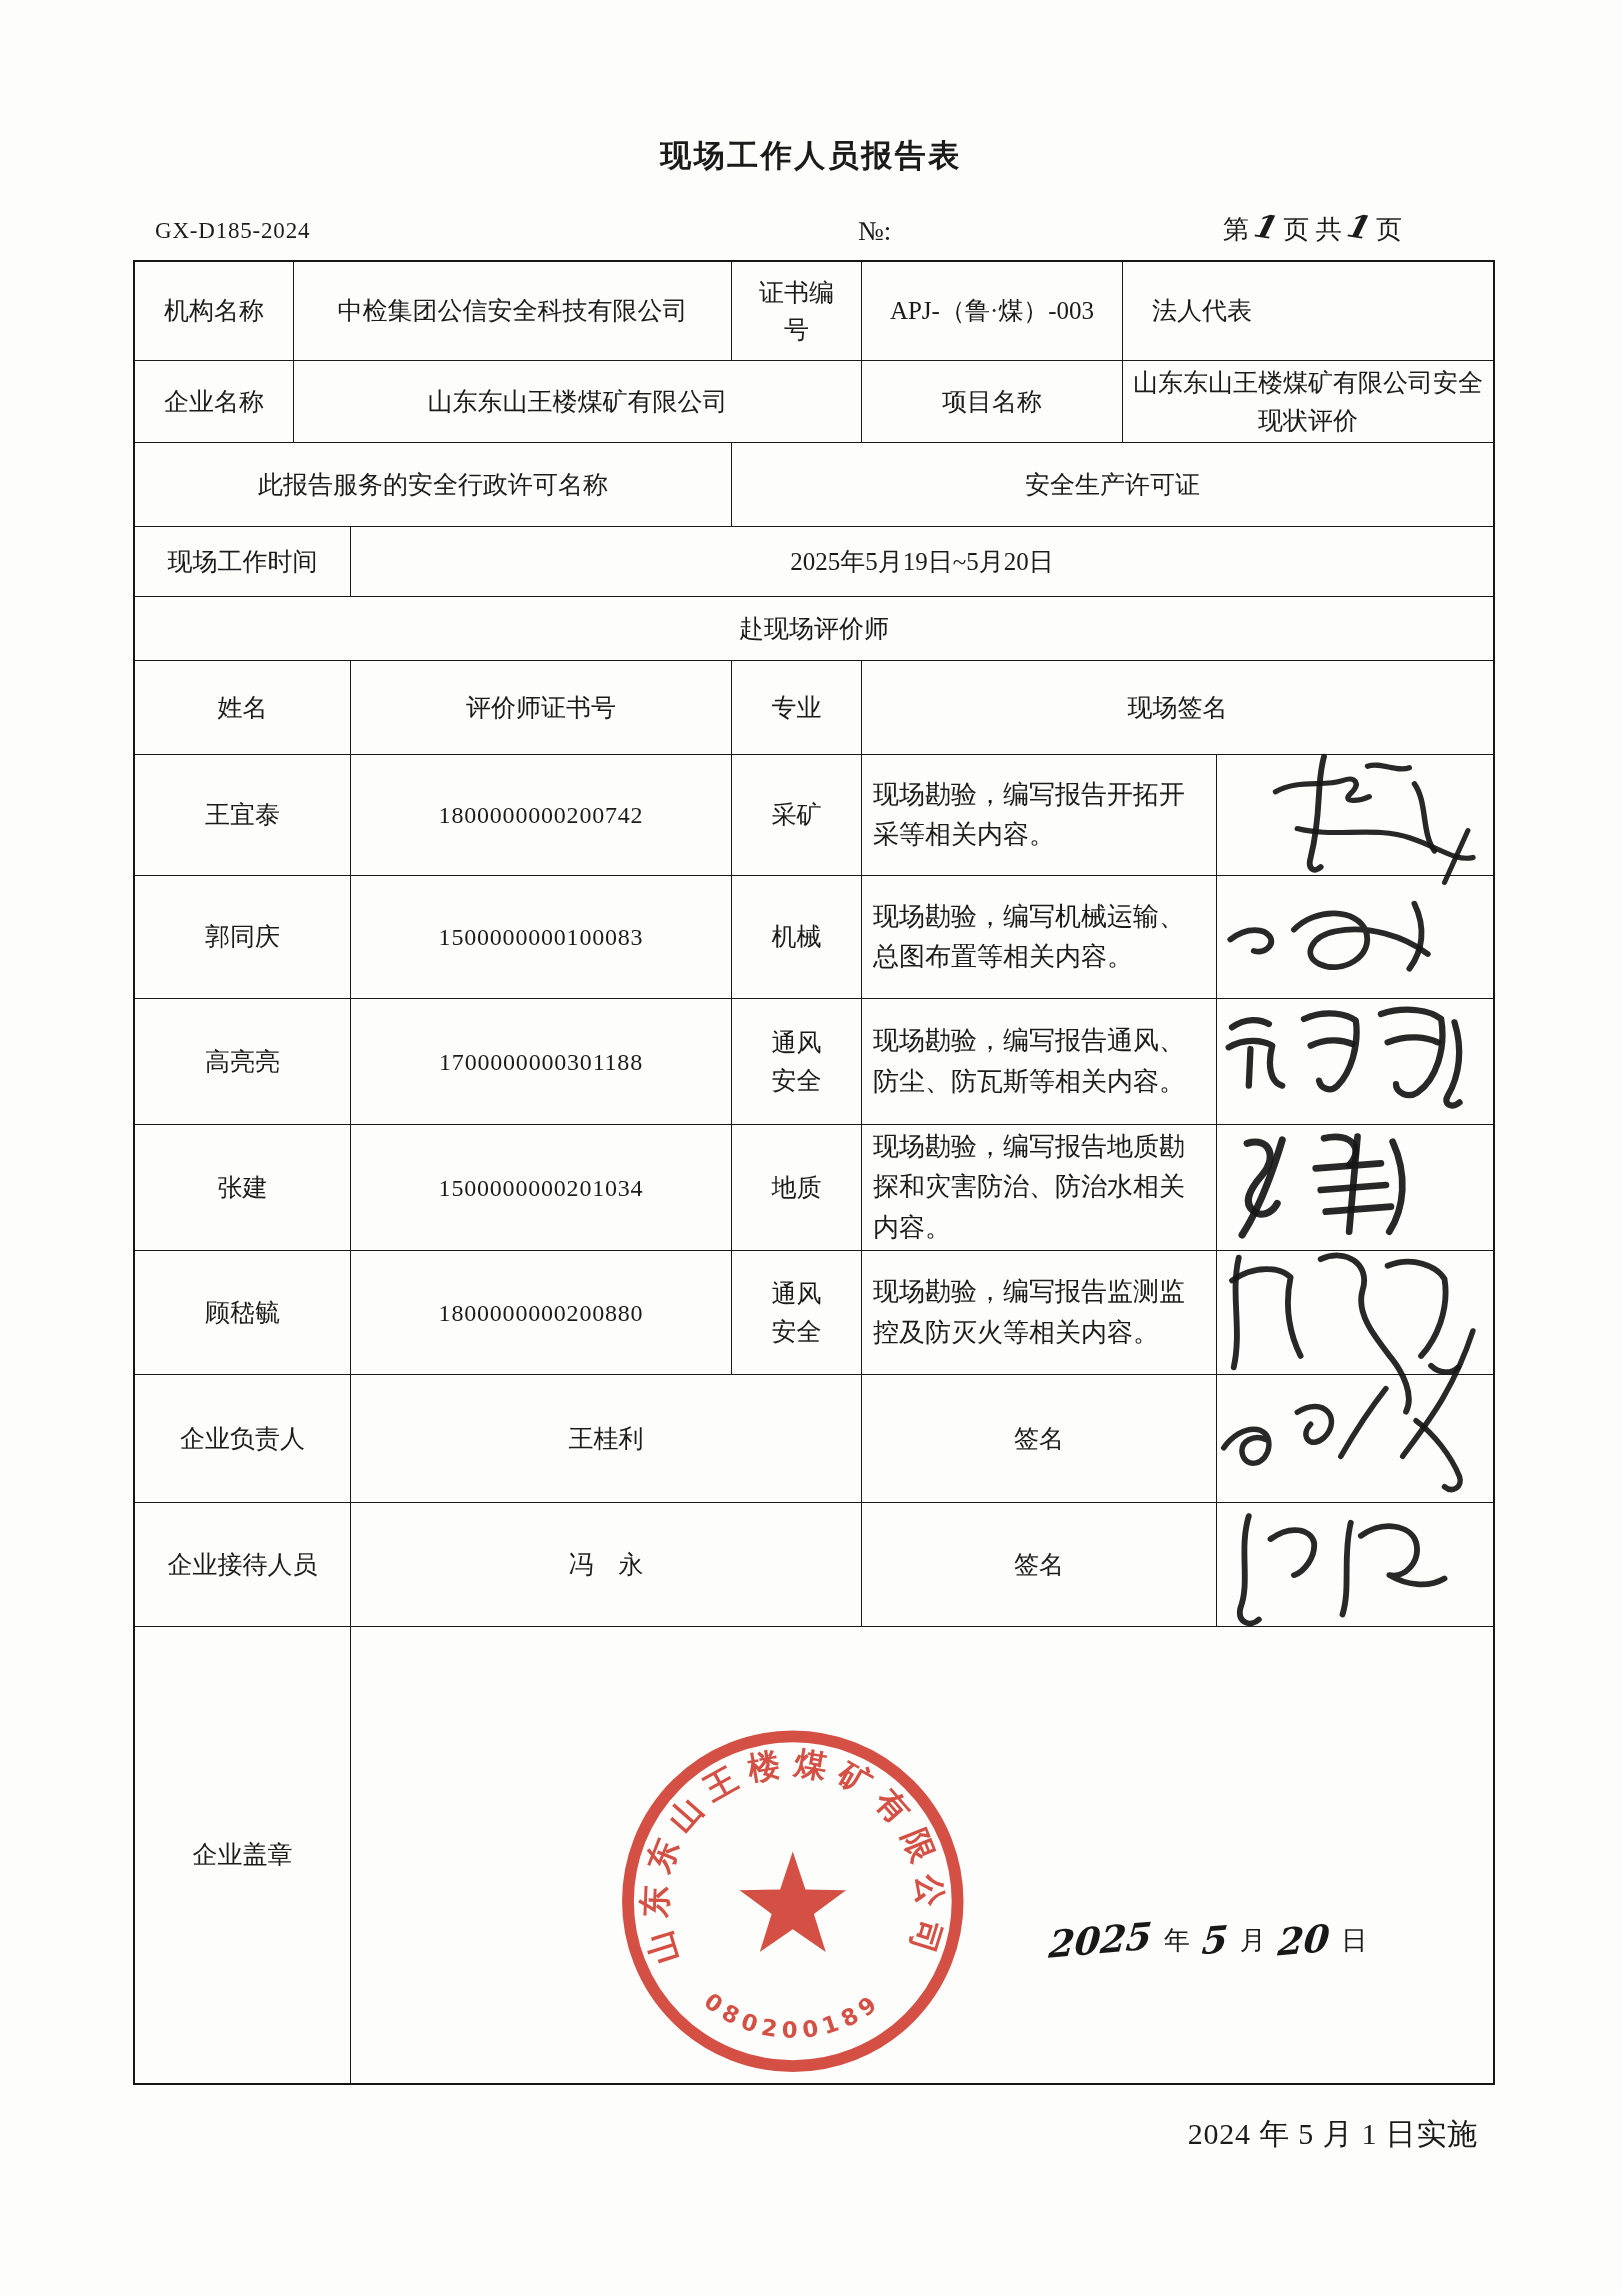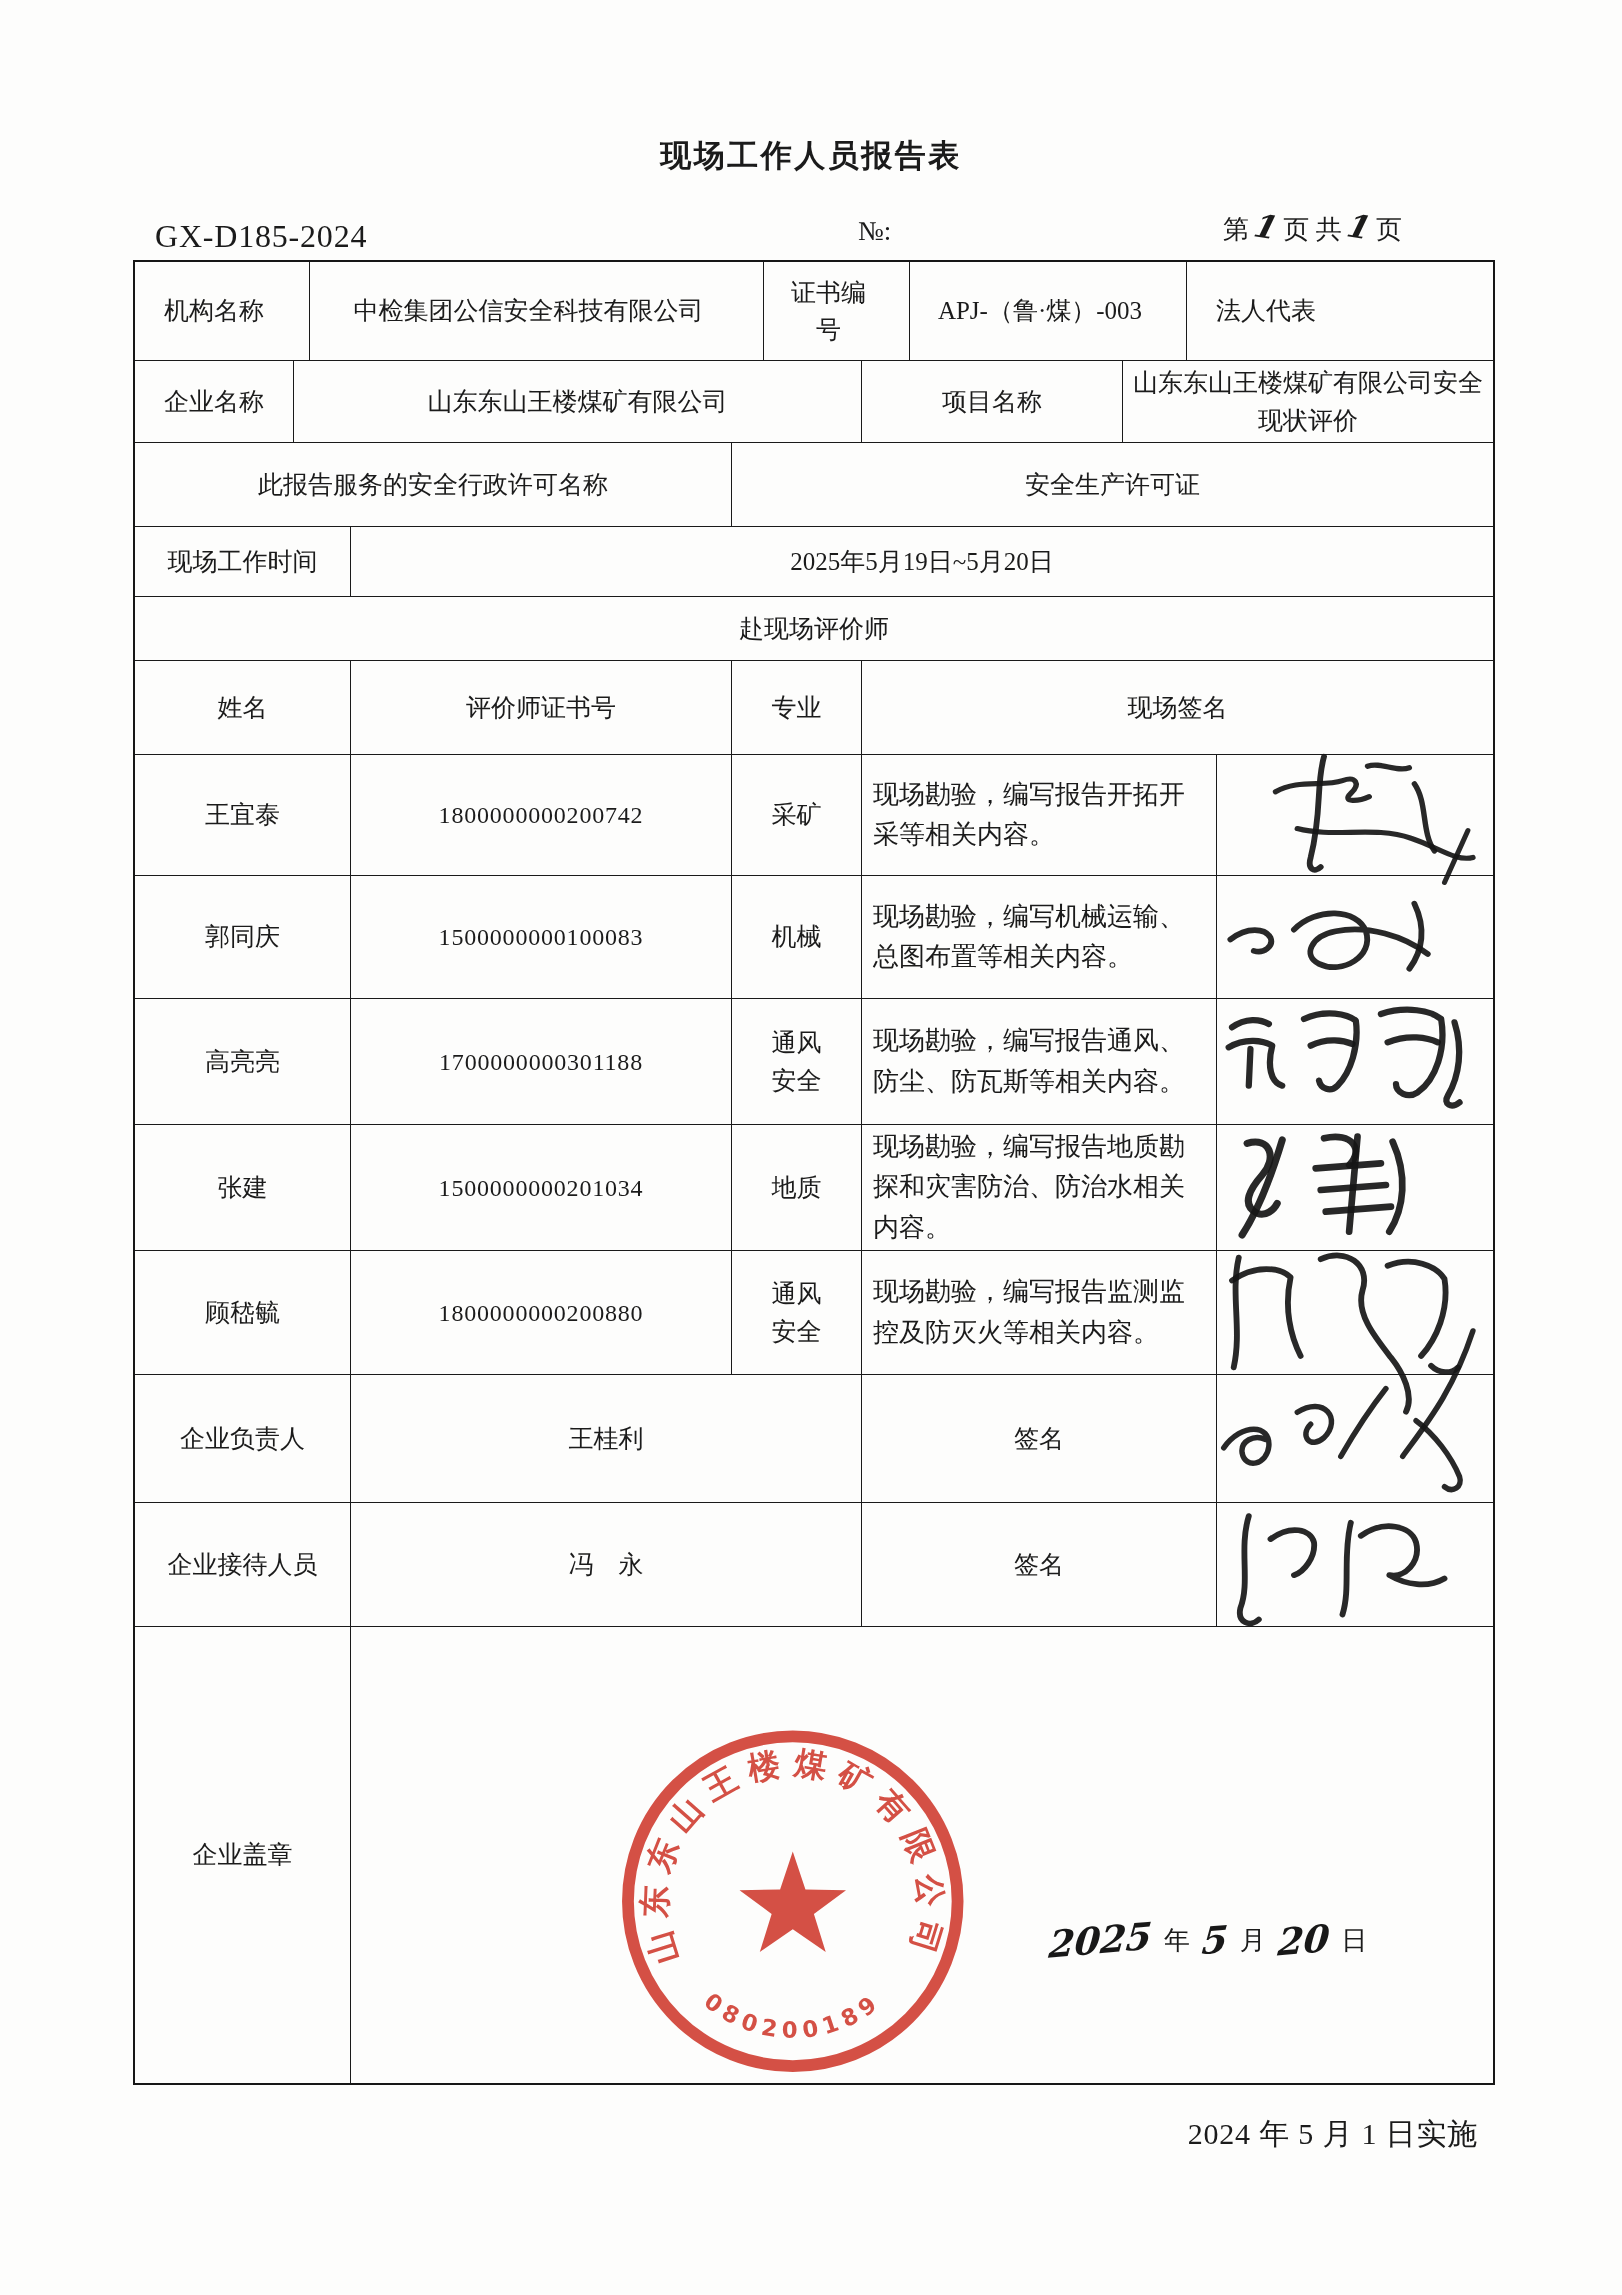--- a/index.html
+++ b/index.html
@@ -8,37 +8,37 @@
     width:1622px;height:2295px;
     background:#fdfdfc;
     font-family:"Liberation Serif","DejaVu Serif",serif;
     color:#1b1b1b;
     overflow:hidden;
   }
   .title{
     position:absolute;top:135px;left:0;width:100%;
     text-align:center;font-size:31px;font-weight:bold;letter-spacing:2.5px;margin:0;
   }
-  .meta-doc-code{position:absolute;left:155px;top:218px;font-size:32px;letter-spacing:0.8px;}
+  .meta-doc-code{position:absolute;left:155px;top:218px;font-size:23px;letter-spacing:0.8px;}
   .meta-number{position:absolute;left:858px;top:216px;font-size:27px;}
   .meta-pagination{position:absolute;left:1223px;top:211px;font-size:26px;white-space:nowrap;}
   .hw{
     display:inline-block;font-family:"DejaVu Serif",serif;font-style:italic;font-weight:600;
     font-size:32px;transform:rotate(9deg) skewX(-6deg);margin:0 6px;line-height:1;
   }
   .hw-date{
     display:inline-block;font-family:"DejaVu Serif",serif;font-style:italic;font-weight:600;
     font-size:37px;transform:rotate(-5deg) skewX(-10deg);line-height:1;color:#181818;
   }
   .doc-table{
     position:absolute;left:133px;top:260px;width:1358px;
     border:2.5px solid #161616;box-sizing:content-box;background:transparent;
   }
   .tr{display:flex;border-top:1.7px solid #1a1a1a;}
-  .tr:first-child{border-top:none;gap:16px;}
+  .tr:first-child{border-top:none;}
   .td{
     flex:0 0 auto;box-sizing:border-box;border-left:1.7px solid #1a1a1a;
     display:flex;align-items:center;justify-content:center;
     text-align:center;font-size:25px;line-height:1.5;padding:3.4px 8.4px;
     position:relative;
   }
   .td:first-child{border-left:none;}
   .td.last{flex:1 1 auto;}
   .chapter{justify-content:flex-start;text-align:left;padding:3.4px 11px;font-size:26px;line-height:1.55;}
   .major{padding:0 38px;}

